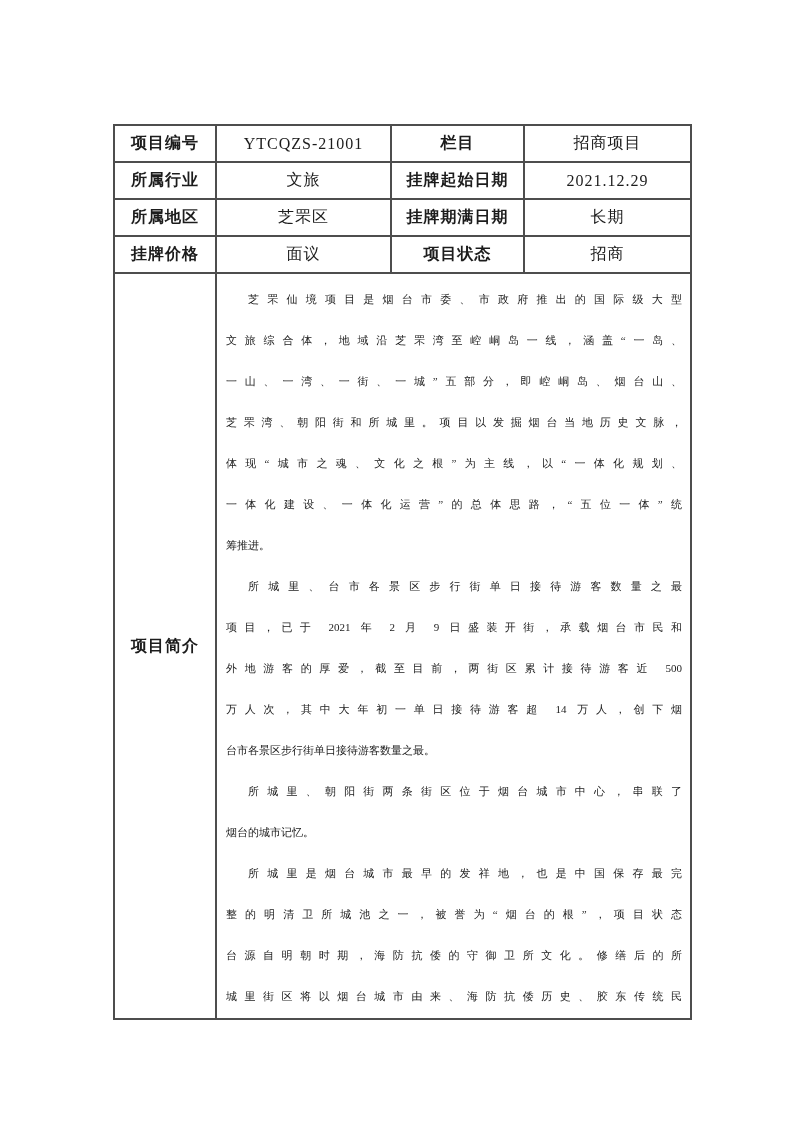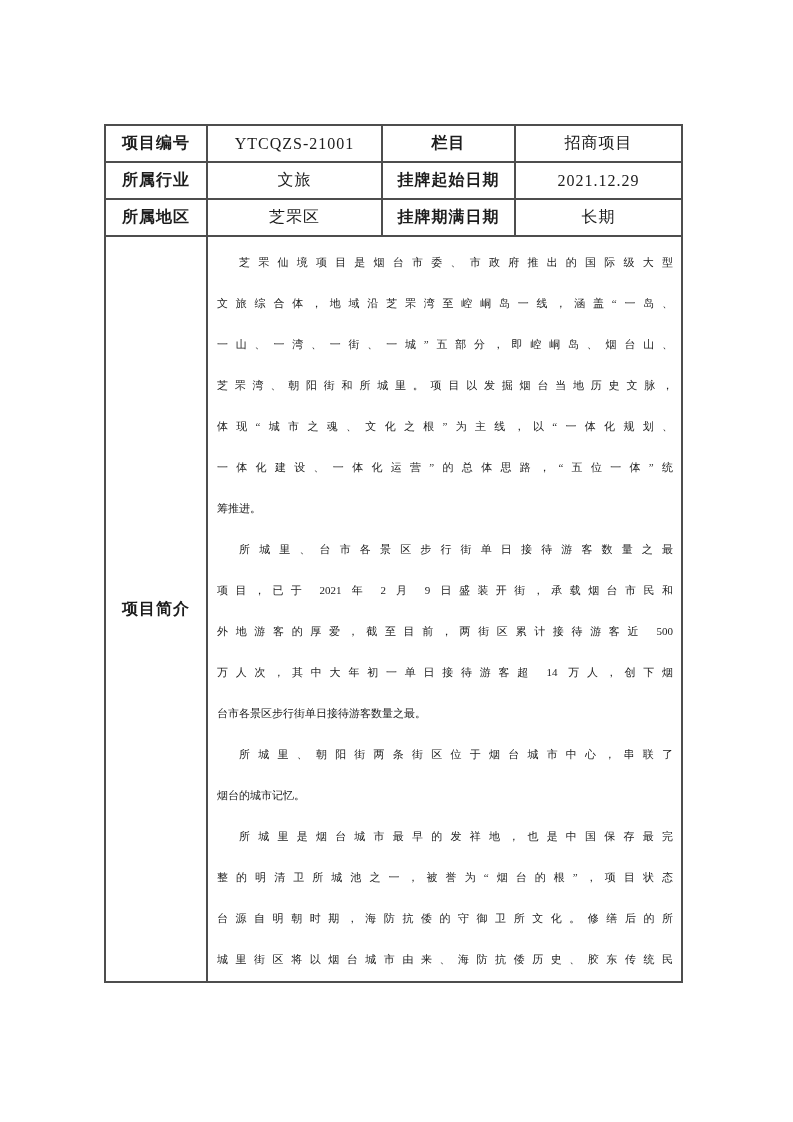--- a/index.html
+++ b/index.html
@@ -10,21 +10,21 @@
     color: #1c1c1c;
     overflow: hidden;
   }
   .page {
     position: relative;
     width: 793px; height: 1122px;
     background: #ffffff;
   }
   table.info-table {
     position: absolute;
-    left: 104px; top: 124px;
+    left: 113px; top: 124px;
     width: 577px;
     border-collapse: collapse;
     table-layout: fixed;
   }
   table.info-table td {
     border: 2px solid #4d4d4d;
     font-size: 16px;
     text-align: center;
     vertical-align: middle;
     overflow: hidden;
@@ -84,20 +84,26 @@
         <td class="f-value">文旅</td>
         <td class="f-label">挂牌起始日期</td>
         <td class="f-value">2021.12.29</td>
       </tr>
       <tr class="hdr-row">
         <td class="f-label">所属地区</td>
         <td class="f-value">芝罘区</td>
         <td class="f-label">挂牌期满日期</td>
         <td class="f-value">长期</td>
       </tr>
+      <tr class="hdr-row">
+        <td class="f-label">挂牌价格</td>
+        <td class="f-value">面议</td>
+        <td class="f-label">项目状态</td>
+        <td class="f-value">招商</td>
+      </tr>
       <tr class="intro-row">
         <td class="intro-label-cell">项目简介</td>
         <td class="intro-body-cell" colspan="3">
           <div class="para">
             <div class="line first">芝罘仙境项目是烟台市委、市政府推出的国际级大型</div>
             <div class="line">文旅综合体，地域沿芝罘湾至崆峒岛一线，涵盖“一岛、</div>
             <div class="line">一山、一湾、一街、一城”五部分，即崆峒岛、烟台山、</div>
             <div class="line">芝罘湾、朝阳街和所城里。项目以发掘烟台当地历史文脉，</div>
             <div class="line">体现“城市之魂、文化之根”为主线，以“一体化规划、</div>
             <div class="line">一体化建设、一体化运营”的总体思路，“五位一体”统</div>

